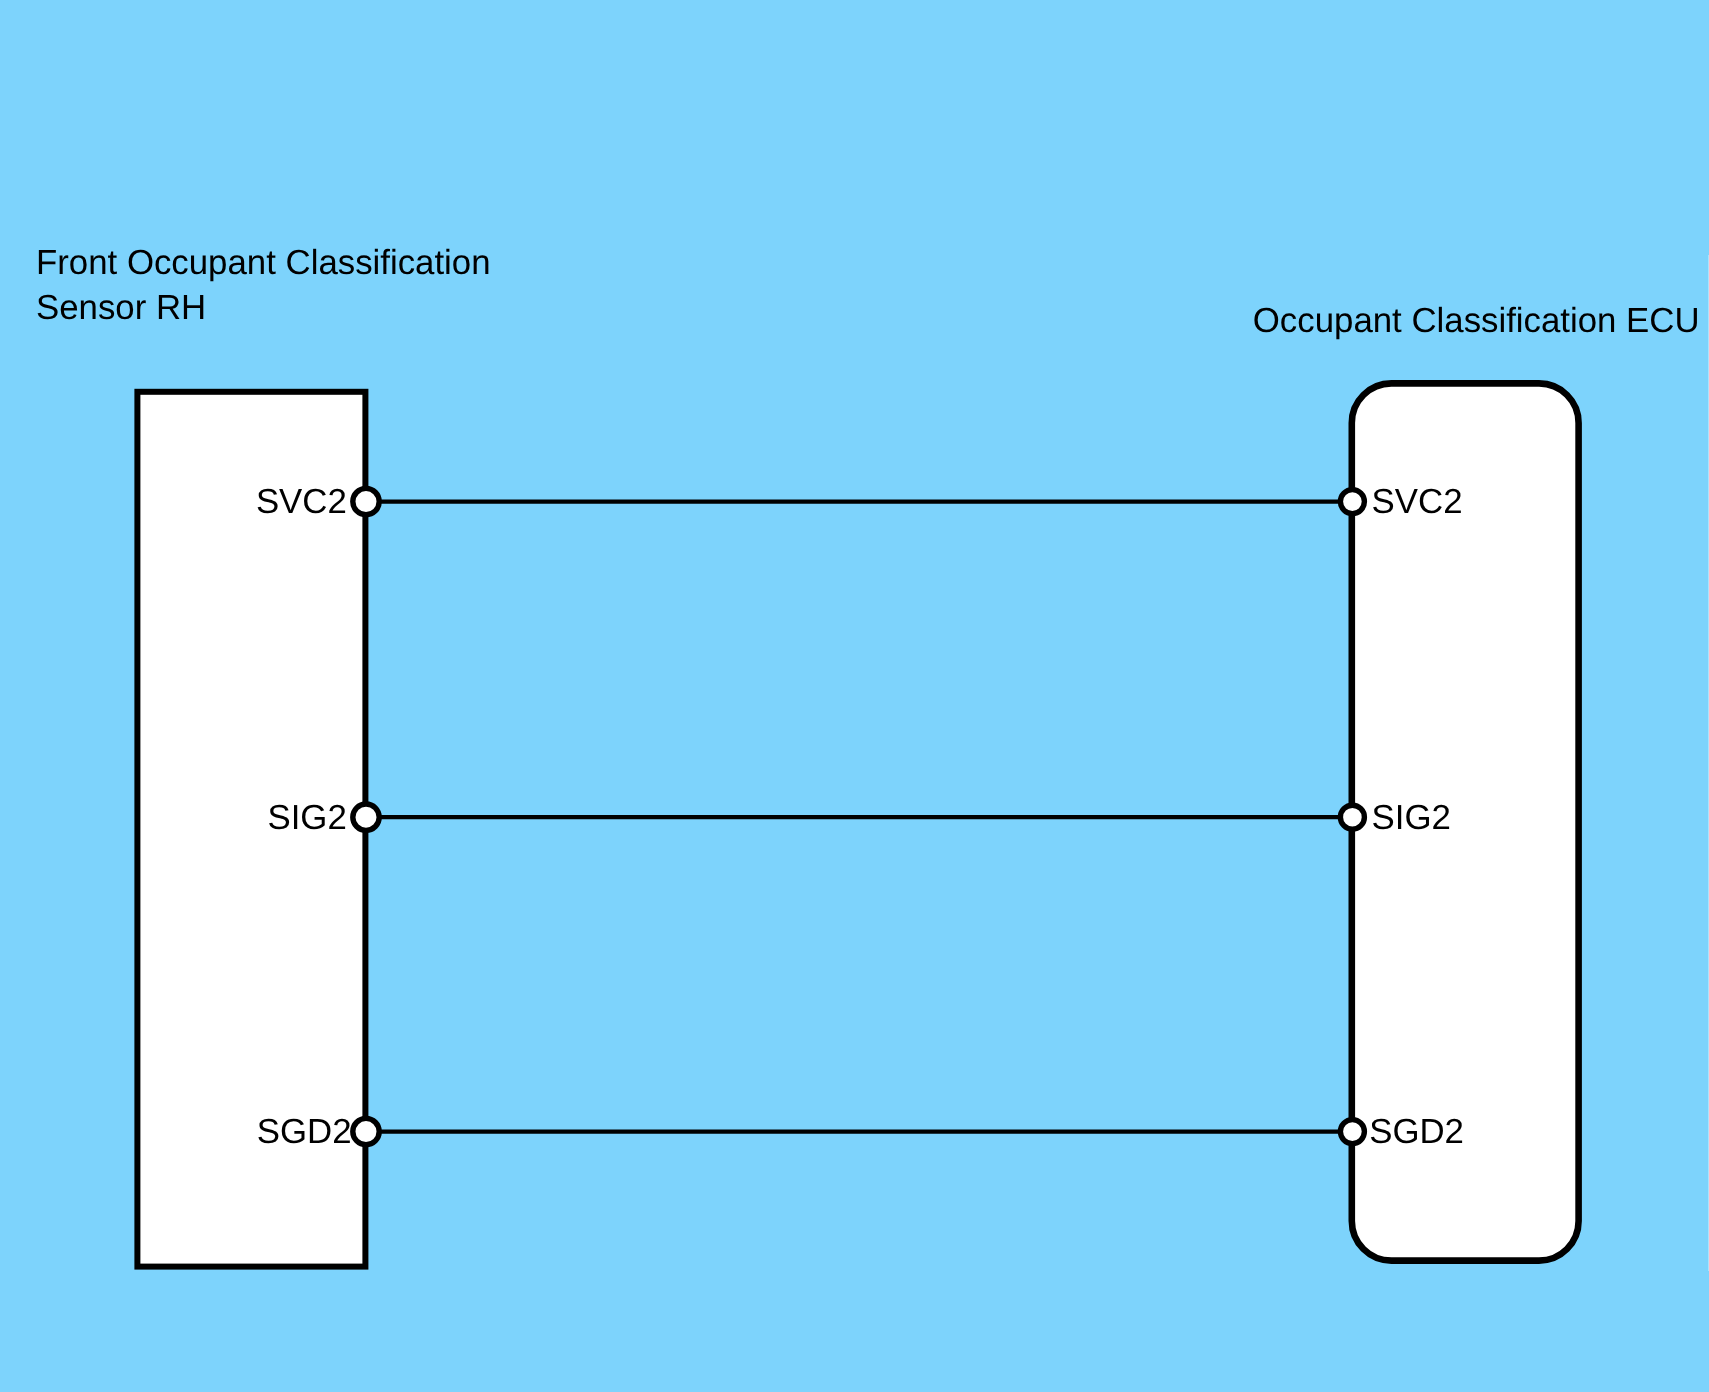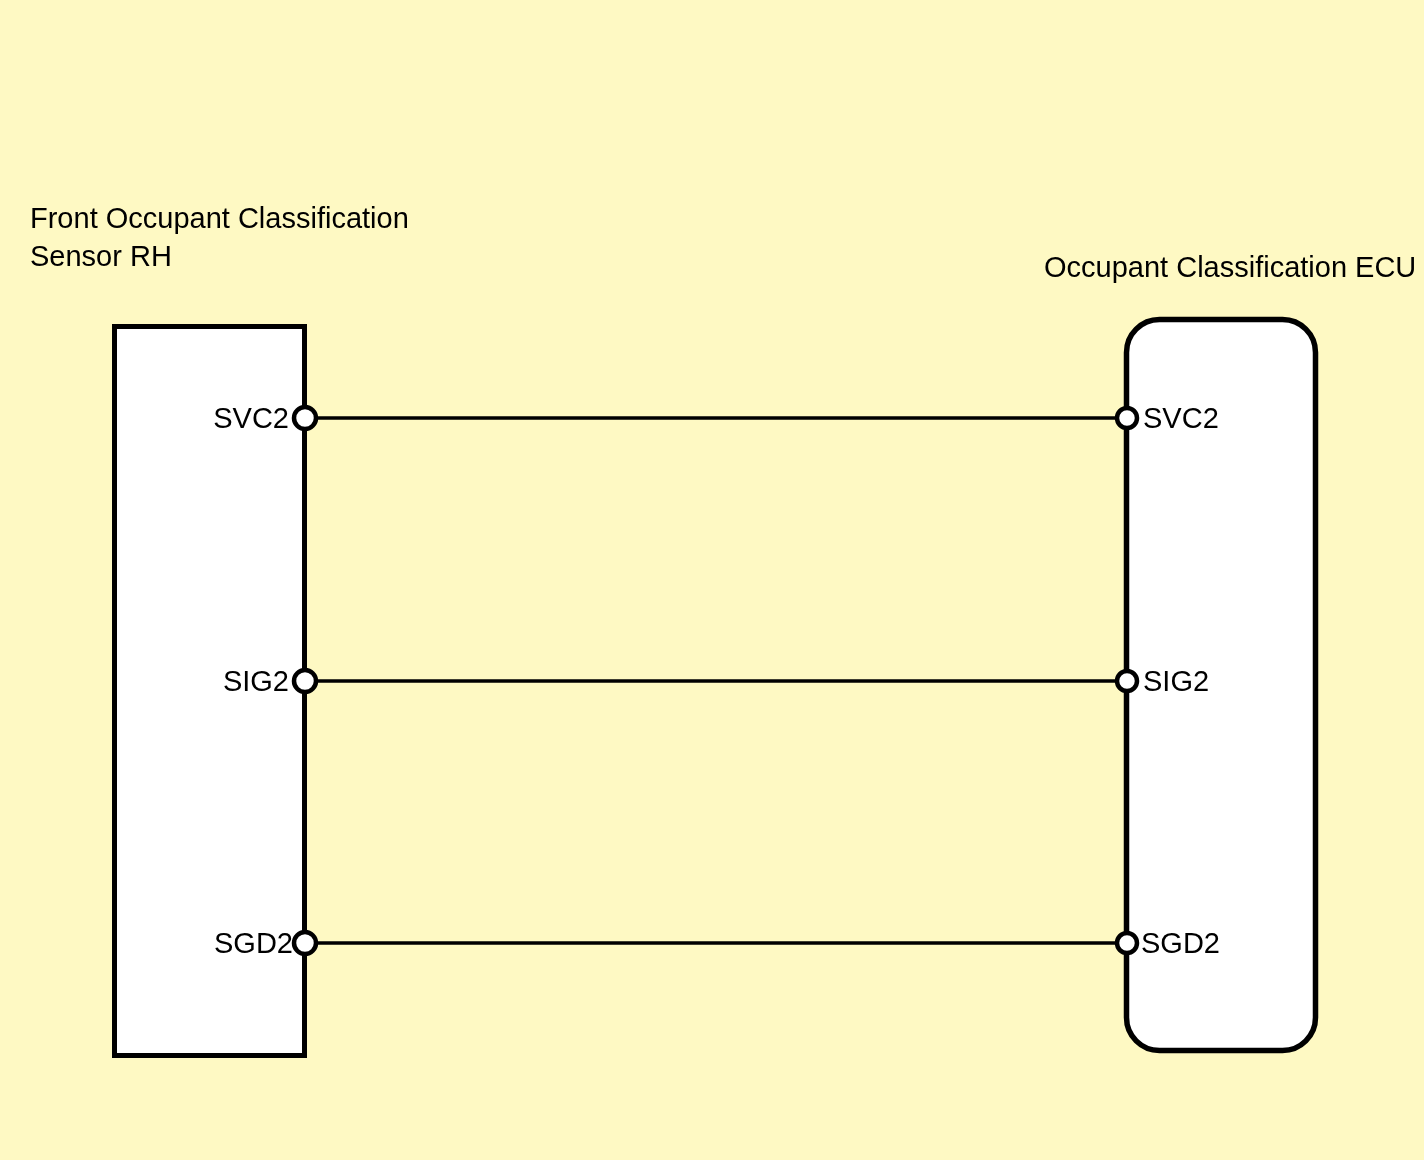--- a/index.html
+++ b/index.html
@@ -11,21 +11,21 @@
     width: 1424px;
     height: 1160px;
     font-family: "Liberation Sans", sans-serif;
     color: #000000;
     overflow: hidden;
   }
   #diagram-root {
     position: relative;
     width: 1424px;
     height: 1160px;
-    background: #fef9c3;
+    background: #7dd3fc;
   }
   svg#wiring-svg {
     position: absolute;
     top: 0;
     left: 0;
     width: 1424px;
     height: 1160px;
     display: block;
   }
   .diagram-text {

